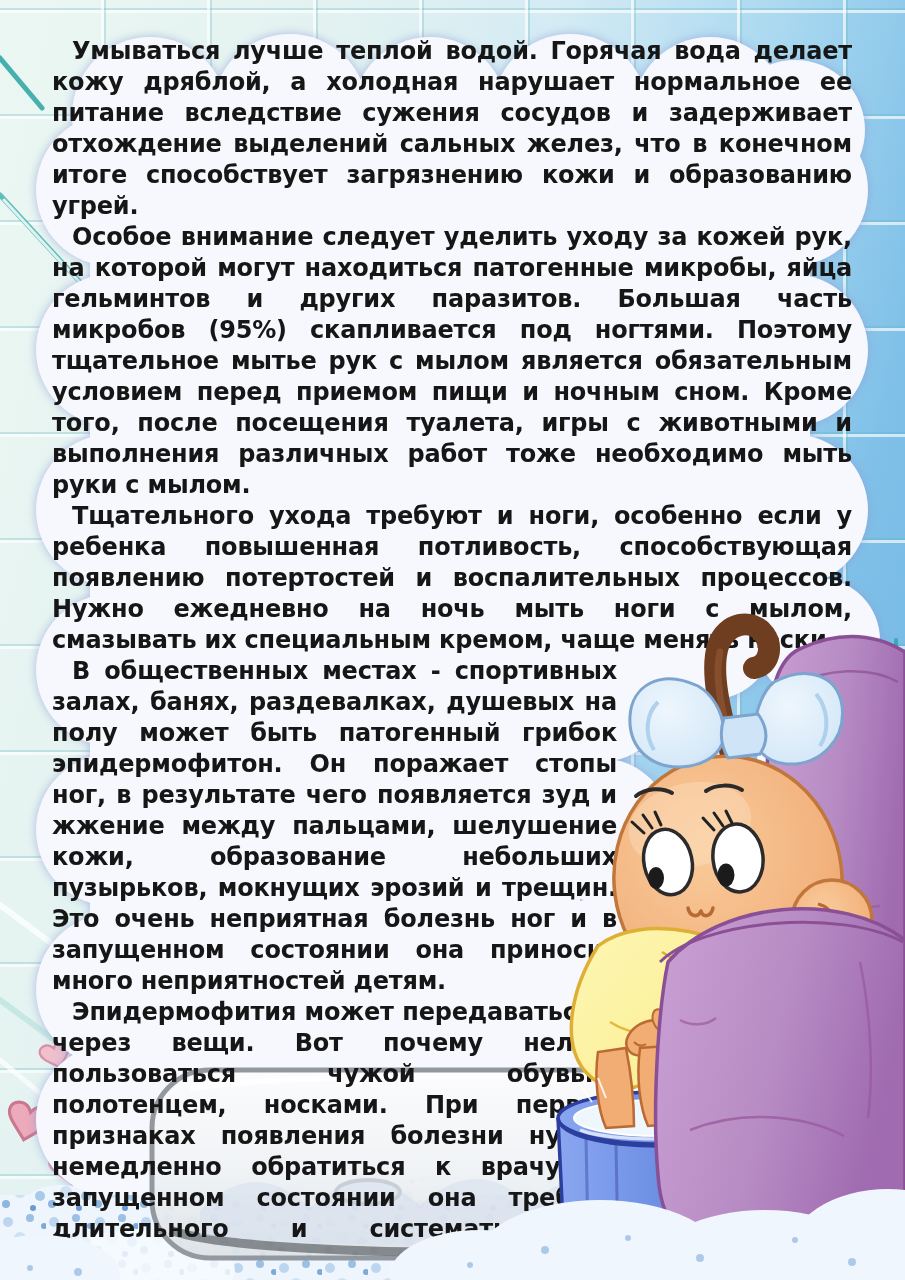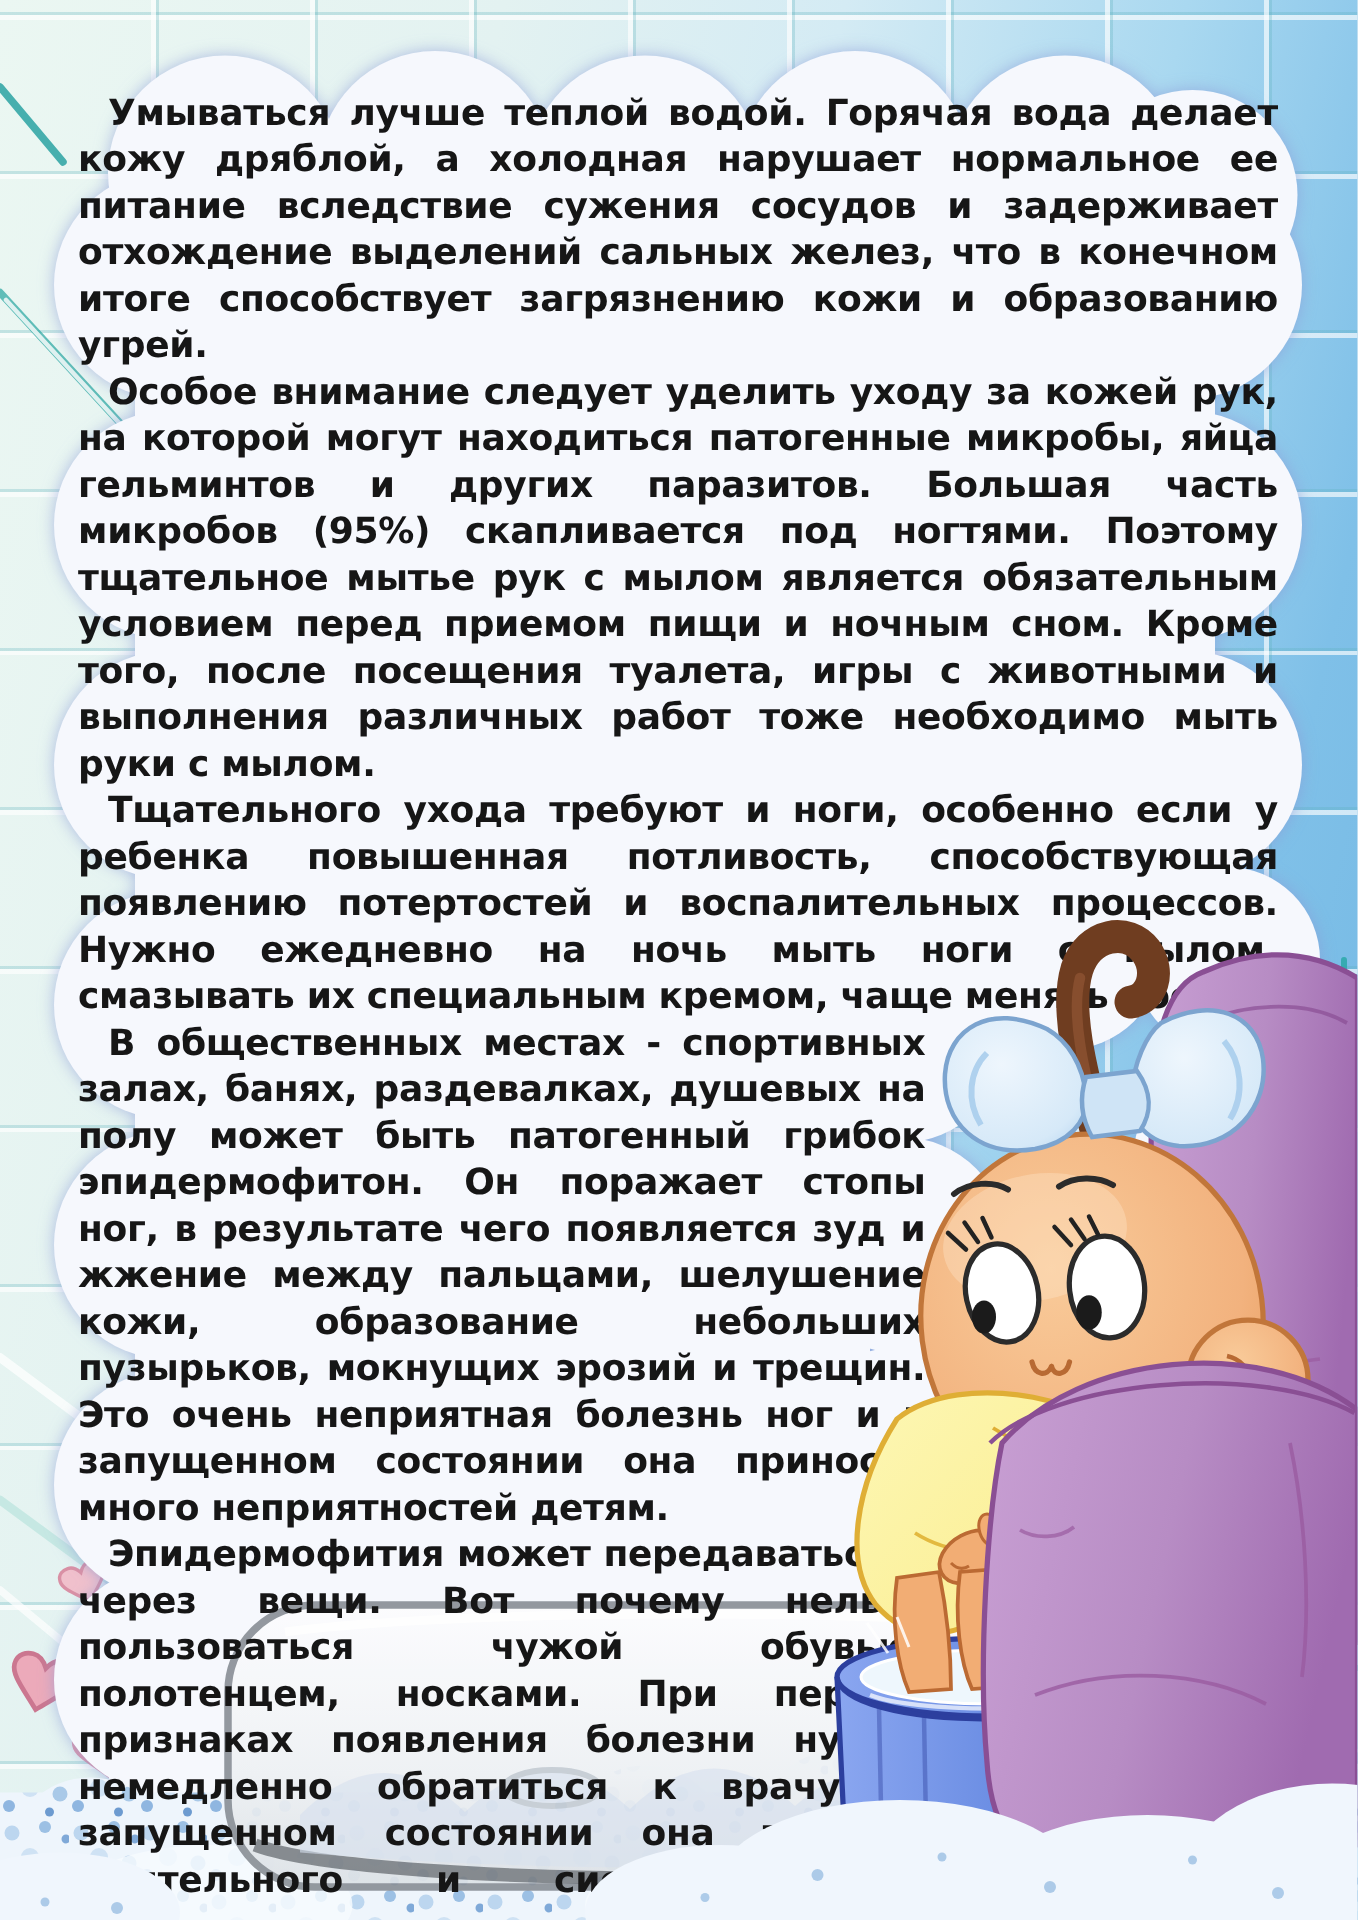--- a/index.html
+++ b/index.html
@@ -6,21 +6,21 @@
   .page{position:relative;width:905px;height:1280px;overflow:hidden;
         font-family:"DejaVu Sans","Liberation Sans",sans-serif;}
   .layer{position:absolute;left:0;top:0;}
   
   .wall{width:905px;height:1280px;
     background:
       repeating-linear-gradient(90deg, rgba(255,255,255,0) 0 101px, rgba(255,255,255,.65) 101px 104px, rgba(90,175,185,.28) 104px 106px),
       repeating-linear-gradient(0deg, rgba(255,255,255,0) 0 101px, rgba(255,255,255,.65) 101px 104px, rgba(90,175,185,.28) 104px 106px),
       linear-gradient(103deg,#ebf7f2 0%,#e3f2f1 28%,#d4ebf4 47%,#a9d8f0 66%,#7fc0e8 82%,#6fb5e2 100%);}
   
-  .text-block{position:absolute;left:52px;top:60px;width:800px;height:1212px;z-index:5;
+  .text-block{position:absolute;left:52px;top:36px;width:800px;height:1212px;z-index:5;
     overflow:hidden;color:#161616;font-weight:bold;font-size:24px;line-height:31px;
     letter-spacing:-0.2px;text-align:justify;}
   .text-block p{margin:0;text-indent:20px;}
   .illu-spacer{float:right;width:235px;height:700px;}
   svg{display:block;}
 </style>
 </head>
 <body>
 
 <div class="page">

